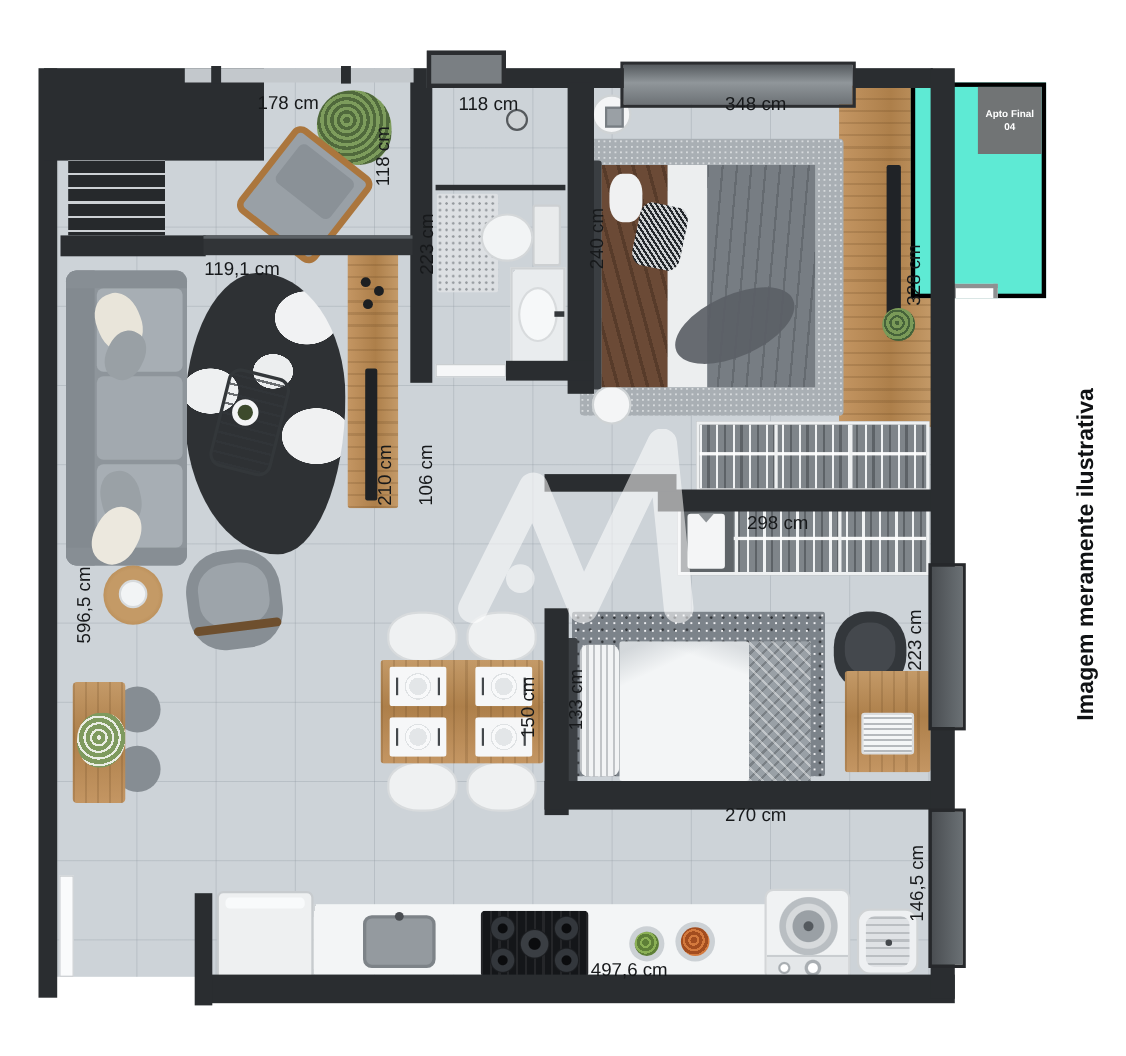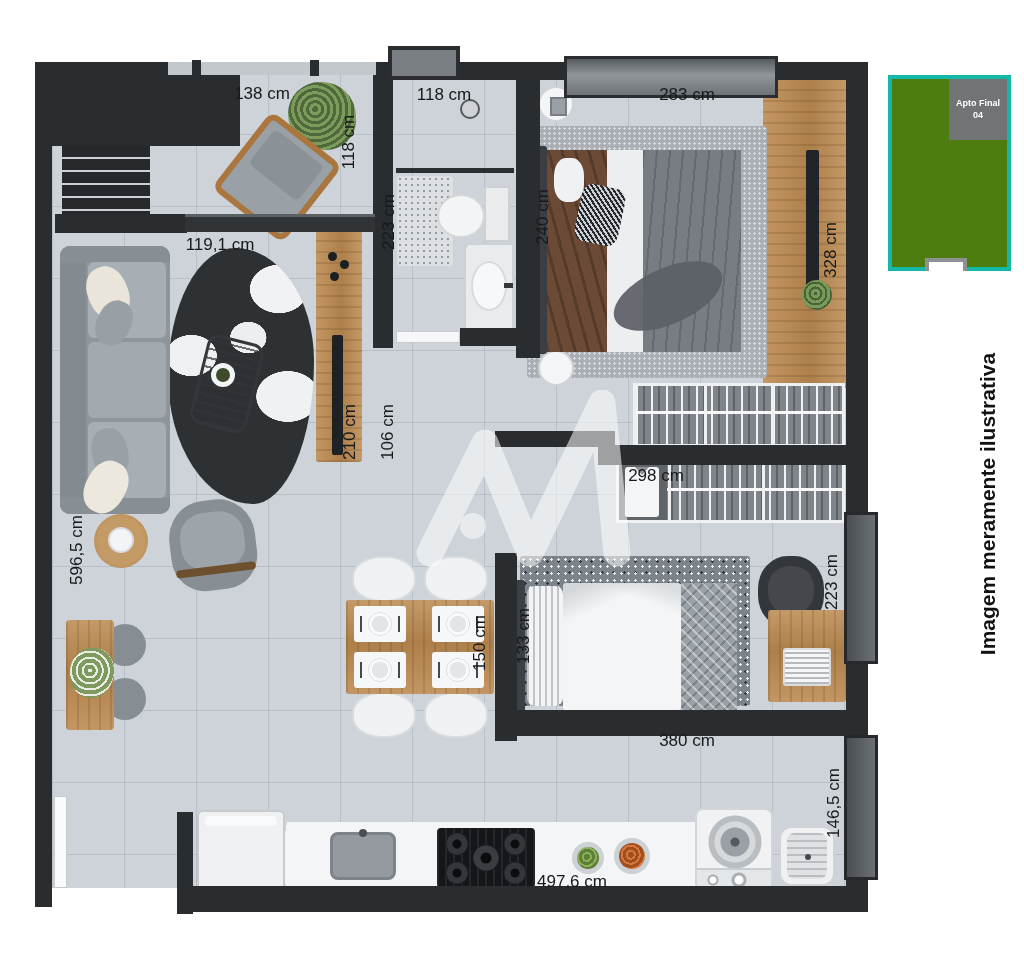--- a/index.html
+++ b/index.html
@@ -27,22 +27,22 @@
   .dim.v{transform:rotate(-90deg);}
   
   .f{position:absolute;z-index:8;}
   .closet{position:absolute;z-index:9;border:3px solid #eef0f1;background-color:#7f858a;
     background-image:
       linear-gradient(rgba(255,255,255,.95),rgba(255,255,255,.95)),
       repeating-linear-gradient(90deg,rgba(246,248,249,.95) 0 2px,transparent 2px 7px,rgba(38,42,46,.38) 7px 9px,transparent 9px 15px);
     background-size:100% 3px,100% 100%;background-position:0 46%,0 0;background-repeat:no-repeat,repeat;}
   .divd{position:absolute;top:0;bottom:0;width:3px;background:#eef0f1;}
   
-  .keyplan{position:absolute;left:888px;top:75px;width:115px;height:188px;background:#4d7c0f;
-    border:4px solid #14b8a6;z-index:10;}
+  .keyplan{position:absolute;left:828px;top:75px;width:115px;height:188px;background:#5eead4;
+    border:4px solid #000000;z-index:10;}
   .keyplan .unit{position:absolute;right:0;top:0;width:58px;height:61px;background:#717475;
     color:#fff;font-weight:bold;font-size:9px;line-height:1.3;display:flex;align-items:center;
     justify-content:center;text-align:center;padding:0 4px;box-sizing:border-box;}
   .keyplan .notch{position:absolute;left:33px;bottom:-4px;width:34px;height:9px;background:#fff;
     border:4px solid #8e9192;border-bottom:none;}
   .sidenote{position:absolute;left:828px;top:491px;width:320px;height:26px;line-height:26px;
     text-align:center;font-size:21px;font-weight:bold;color:#101214;transform:rotate(-90deg);
     z-index:10;white-space:nowrap;}
 </style>
 </head>
@@ -217,36 +217,36 @@
   <div class="f" style="left:695px;top:808px;width:78px;height:84px;background:#f0f2f3;border:2px solid #d3d6d8;border-radius:8px;box-sizing:border-box;z-index:8;background-image:
       radial-gradient(circle at 38px 32px,#54595e 4px,#9aa0a5 5px 14px,#d7dadc 15px 20px,#b9bec2 21px 26px,transparent 27px)">
     <div class="abs" style="left:0;bottom:0;width:100%;height:22px;background:#e4e7e9;border-top:2px solid #c9cdd0;border-radius:0 0 6px 6px;box-sizing:border-box;
       background-image:radial-gradient(circle at 16px 10px,#fff 3px,#a9aeb2 4px 5px,transparent 6px),radial-gradient(circle at 42px 10px,#fff 4px,#a9aeb2 5px 7px,transparent 8px);"></div>
   </div>
   <div class="f" style="left:779px;top:826px;width:56px;height:60px;background:#eef0f2;border:2px solid #d0d3d5;border-radius:12px;box-sizing:border-box;z-index:8">
     <div class="abs" style="left:6px;top:5px;width:40px;height:46px;background:#dfe2e5;border-radius:8px;background-image:repeating-linear-gradient(180deg,rgba(118,124,129,.35) 0 2px,transparent 2px 7px)"></div>
     <div class="abs" style="left:24px;top:26px;width:6px;height:6px;background:#44484c;border-radius:50%"></div>
   </div>
 
-  <div class="dim" style="left:217px;top:84px">138 cm</div>
+  <div class="dim" style="left:217px;top:84px">178 cm</div>
   <div class="dim v" style="left:304px;top:132px">118 cm</div>
   <div class="dim" style="left:399px;top:85px">118 cm</div>
   <div class="dim v" style="left:344px;top:212px">223 cm</div>
-  <div class="dim" style="left:642px;top:85px">283 cm</div>
+  <div class="dim" style="left:642px;top:85px">348 cm</div>
   <div class="dim v" style="left:498px;top:207px">240 cm</div>
   <div class="dim v" style="left:786px;top:240px">328 cm</div>
   <div class="dim" style="left:175px;top:235px">119,1 cm</div>
   <div class="dim v" style="left:305px;top:422px">210 cm</div>
   <div class="dim v" style="left:343px;top:422px">106 cm</div>
-  <div class="dim" style="left:611px;top:466px">298 cm</div>
+  <div class="dim" style="left:662px;top:466px">298 cm</div>
   <div class="dim v" style="left:32px;top:540px">596,5 cm</div>
   <div class="dim v" style="left:787px;top:572px">223 cm</div>
   <div class="dim v" style="left:479px;top:626px">133 cm</div>
   <div class="dim v" style="left:435px;top:633px">150 cm</div>
-  <div class="dim" style="left:642px;top:731px">380 cm</div>
+  <div class="dim" style="left:642px;top:731px">270 cm</div>
   <div class="dim" style="left:527px;top:872px">497,6 cm</div>
   <div class="dim v" style="left:789px;top:793px">146,5 cm</div>
 
   <svg class="abs" style="left:415px;top:390px;z-index:28" width="230" height="180" viewBox="0 0 230 180">
     <polyline points="15,163 70,53 115,163 187,13 202,163" fill="none" stroke="#ffffff" stroke-opacity="0.55" stroke-width="27" stroke-linecap="round" stroke-linejoin="round"></polyline>
     <circle cx="58" cy="136" r="13" fill="#ffffff" fill-opacity="0.55"></circle>
   </svg>
 
   <div class="keyplan">
     <div class="unit">Apto Final 04</div>

